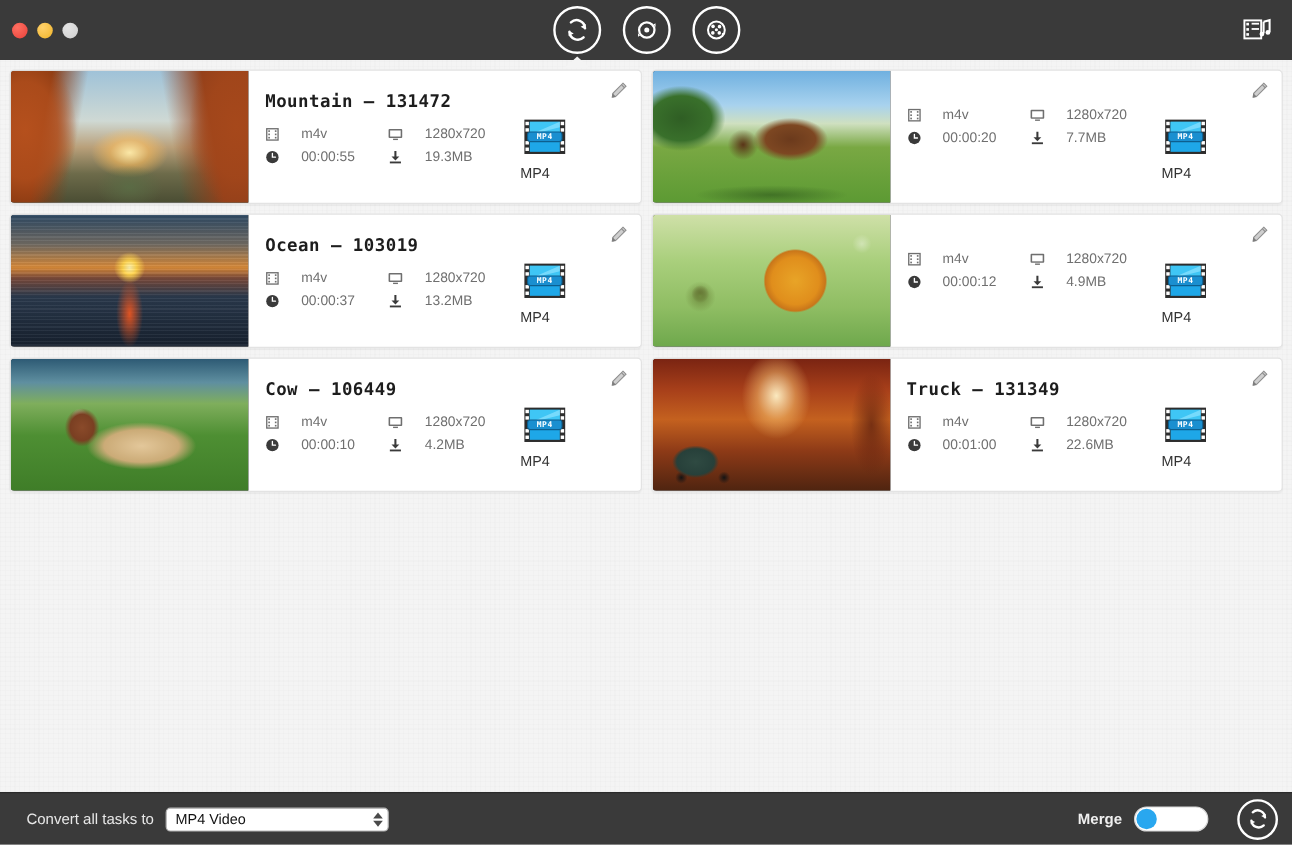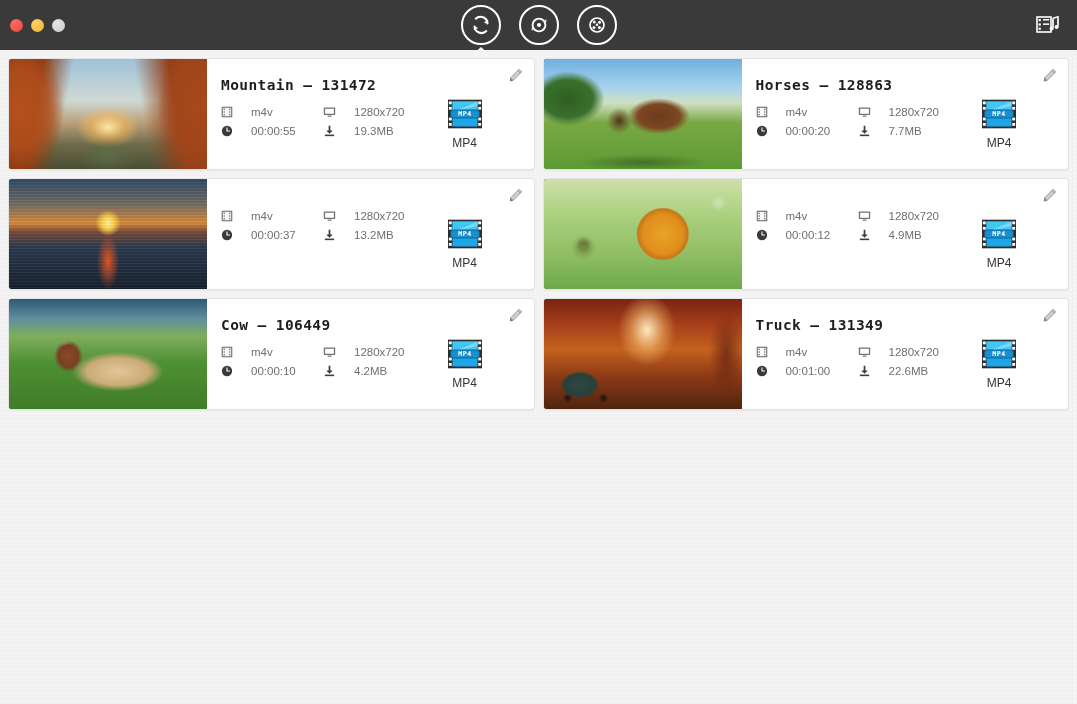--- a/index.html
+++ b/index.html
@@ -154,21 +154,21 @@
     top: 8px; right: 10px;
     width: 18px; height: 18px;
     cursor: pointer;
   }
 
   .fmt {
     position: absolute;
     right: 38px;
     top: 38px;
     width: 62px;
-    text-align: center;
+    text-align: left;
     cursor: pointer;
   }
   .fmt .fmtlabel {
     font-size: 12px;
     color: #333;
     margin-top: 1px;
     font-family: "Liberation Sans", sans-serif;
   }
 
   
@@ -473,21 +473,20 @@
         </svg>
         <div class="fmtlabel">MP4</div>
       </div>
     </div>
         </div>
         <div class="card">
     <div class="thumb">
       <div class="art art-horses"></div>
     </div>
     <div class="info">
-      <div class="title">Horses — 128863</div>
 
       <div class="meta">
         <div class="mi">
           <svg width="12" height="12" viewBox="0 0 14 14">
             <rect x="1.5" y="1.5" width="11" height="11" fill="none" stroke="#6f6f6f" stroke-width="1.3"></rect>
             <rect x="3" y="3" width="1.6" height="1.6" fill="#6f6f6f"></rect>
             <rect x="3" y="6.2" width="1.6" height="1.6" fill="#6f6f6f"></rect>
             <rect x="3" y="9.4" width="1.6" height="1.6" fill="#6f6f6f"></rect>
             <rect x="9.4" y="3" width="1.6" height="1.6" fill="#6f6f6f"></rect>
             <rect x="9.4" y="6.2" width="1.6" height="1.6" fill="#6f6f6f"></rect>
@@ -550,20 +549,21 @@
         </svg>
         <div class="fmtlabel">MP4</div>
       </div>
     </div>
         </div>
         <div class="card">
     <div class="thumb">
       <div class="art art-ocean"></div>
     </div>
     <div class="info">
+      <div class="title">Ocean — 103019</div>
 
       <div class="meta">
         <div class="mi">
           <svg width="12" height="12" viewBox="0 0 14 14">
             <rect x="1.5" y="1.5" width="11" height="11" fill="none" stroke="#6f6f6f" stroke-width="1.3"></rect>
             <rect x="3" y="3" width="1.6" height="1.6" fill="#6f6f6f"></rect>
             <rect x="3" y="6.2" width="1.6" height="1.6" fill="#6f6f6f"></rect>
             <rect x="3" y="9.4" width="1.6" height="1.6" fill="#6f6f6f"></rect>
             <rect x="9.4" y="3" width="1.6" height="1.6" fill="#6f6f6f"></rect>
             <rect x="9.4" y="6.2" width="1.6" height="1.6" fill="#6f6f6f"></rect>
@@ -854,13 +854,40 @@
           <rect x="6" y="14.5" width="32" height="9" rx="2.6" fill="#1a8fd0" stroke="#0d5f8f" stroke-width="1"></rect>
           <text x="22" y="21.4" font-family="DejaVu Sans Mono, monospace" font-size="7.4" font-weight="bold" fill="#ffffff" text-anchor="middle" letter-spacing="0.6">MP4</text>
         </svg>
         <div class="fmtlabel">MP4</div>
       </div>
     </div>
         </div>
       </div>
   </div>
 
+  <div class="bottombar">
+    <span class="convert-label">Convert all tasks to</span>
+
+    <div class="select">
+      <span class="val">MP4 Video</span>
+      <span class="stepper">
+        <i class="up"></i>
+          <i class="down"></i>
+      </span>
+    </div>
+
+    <div class="spacer"></div>
+
+    <span class="merge-label">Merge</span>
+    <div class="toggle">
+      <span class="knob"></span>
+    </div>
+
+    <div class="go-btn">
+      <svg width="21" height="21" viewBox="0 0 24 24">
+        <path d="M5.5 13.5a7 7 0 0 0 11.8 4.6" fill="none" stroke="#fff" stroke-width="2.2" stroke-linecap="round"></path>
+        <path d="M18.5 10.5A7 7 0 0 0 6.8 5.6" fill="none" stroke="#fff" stroke-width="2.2" stroke-linecap="round"></path>
+        <path d="M19.3 7.1l-.8 4.2-3.6-2.1z" fill="#fff"></path>
+        <path d="M4.8 17.1l.6-4.2 3.7 2z" fill="#fff"></path>
+      </svg>
+    </div>
+  </div>
 </div>
 
 </body></html>

